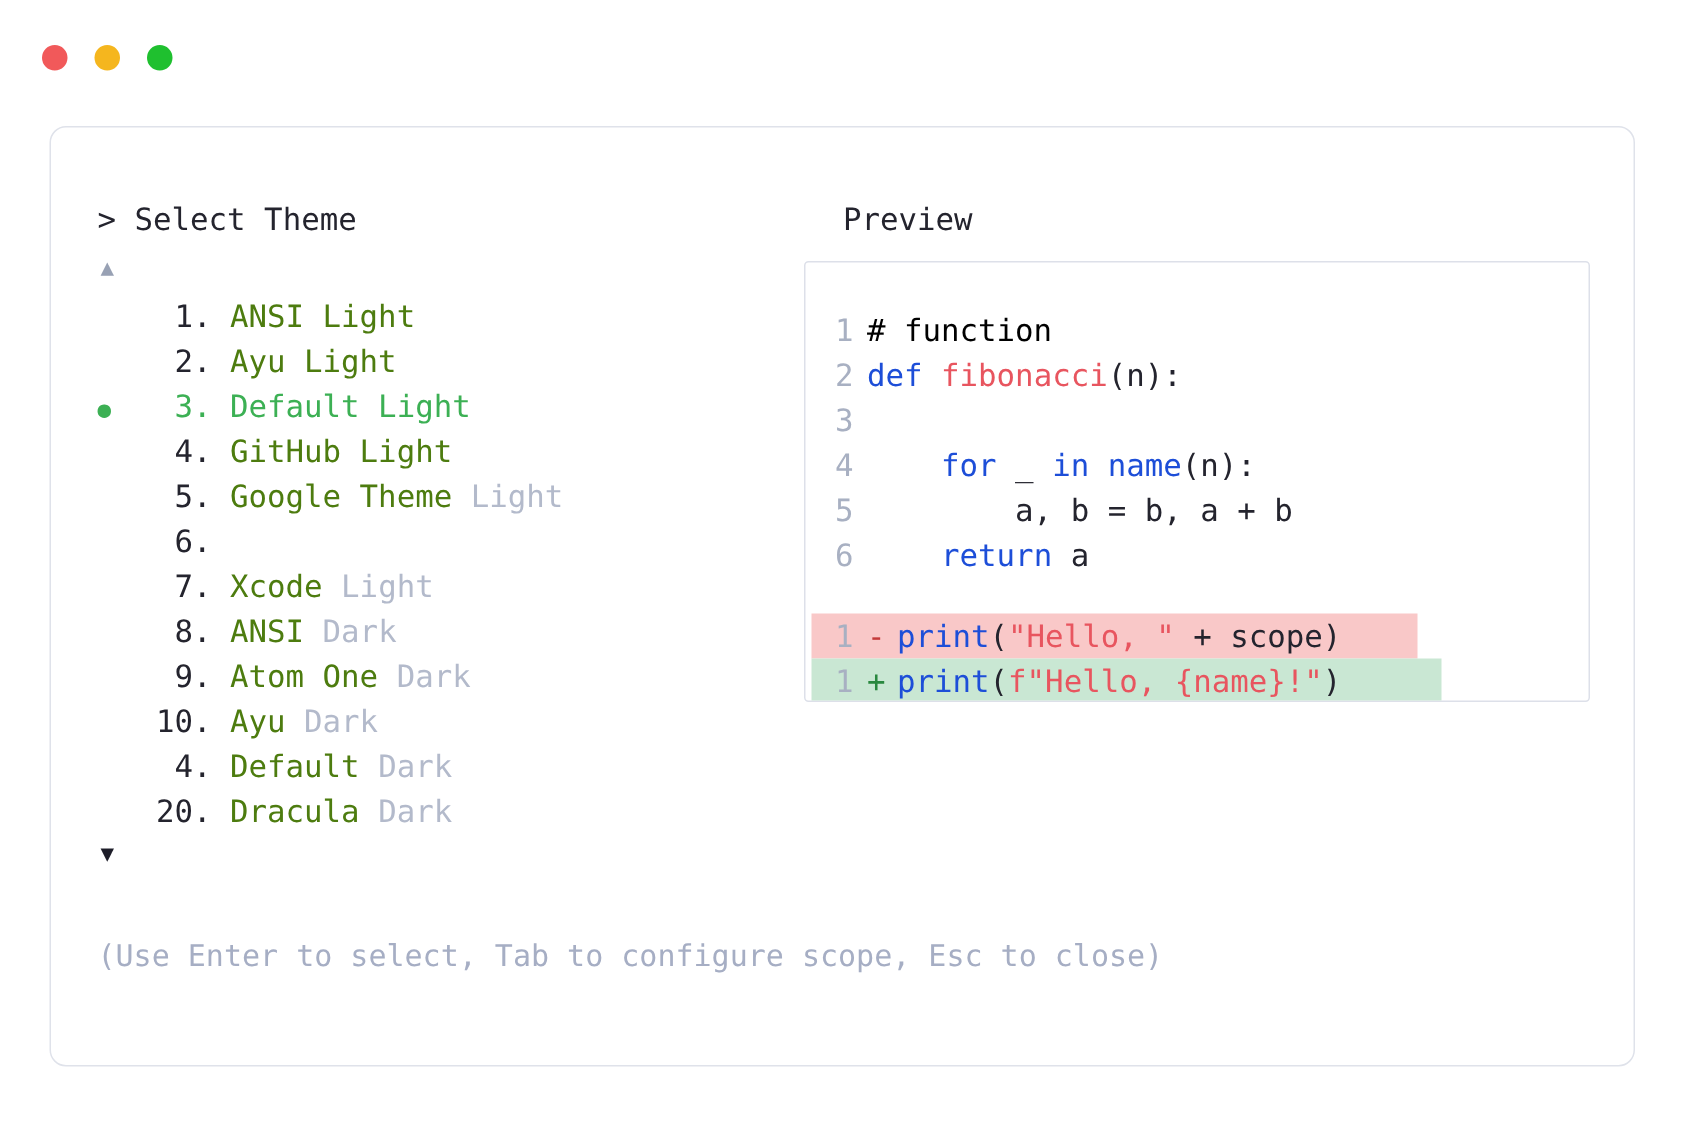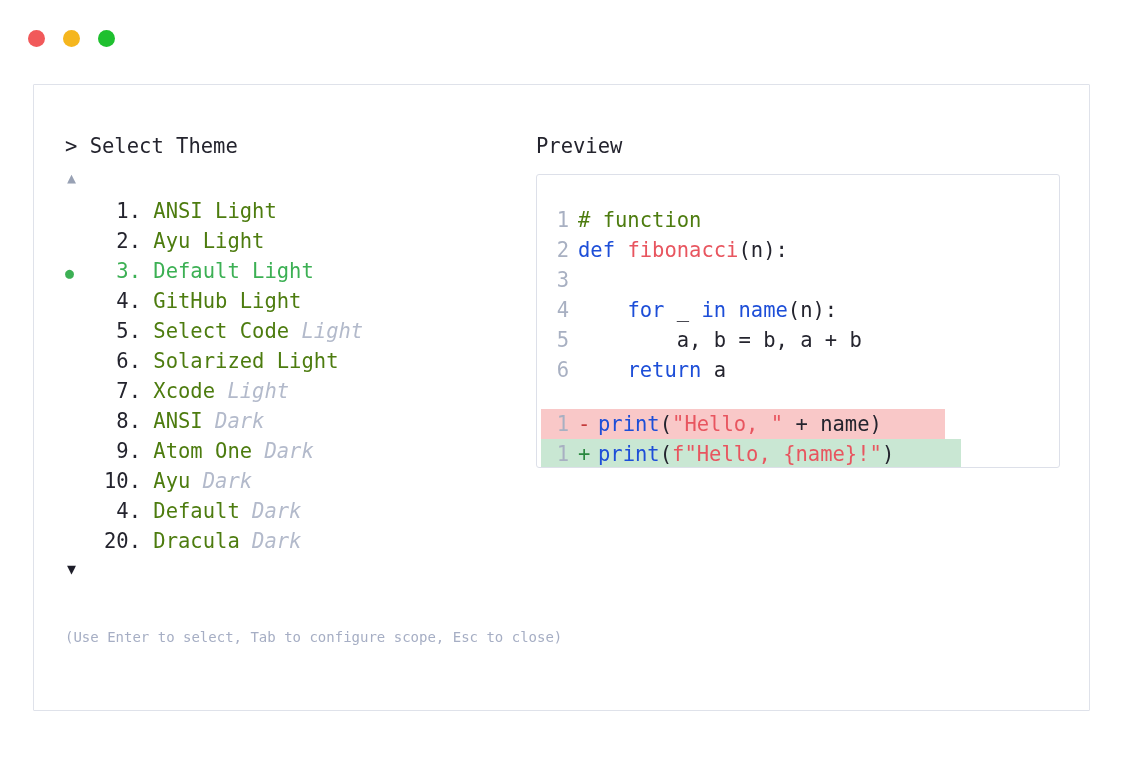--- a/index.html
+++ b/index.html
@@ -36,41 +36,41 @@
 
   
   #panel {
     position: absolute;
     left: 33px;
     top: 84px;
     width: 1057px;
     height: 627px;
     box-sizing: border-box;
     border: 1.6px solid #dfe2ea;
-    border-radius: 1px;
+    border-radius: 11px;
     background: #ffffff;
   }
 
   #panel-inner {
     position: absolute;
     left: 0; top: 0;
     width: 100%;
     height: 100%;
   }
 
   
   #left-col {
     position: absolute;
     left: 31px;
     top: 48px;
     width: 470px;
   }
   #right-col {
     position: absolute;
-    left: 502px;
+    left: 528px;
     top: 48px;
     width: 530px;
   }
 
   .col-heading {
     font-size: 20.5px;
     line-height: 26px;
     color: #24242e;
     letter-spacing: 0px;
     white-space: pre;
@@ -108,30 +108,30 @@
     color: #3cb054;
     line-height: 30px;
   }
   .idx-cell {
     width: 48px;
     flex: 0 0 48px;
     text-align: right;
     color: #24242e;
   }
   .name-cell { color: #4d7c0f; }
-  .tag-cell  { color: #b3bacb; font-style: italic; }
+  .tag-cell  { color: #b3bacb; }
   .theme-row.selected .idx-cell,
   .theme-row.selected .name-cell { color: #3cb054; }
 
   
   #footer-hint {
     position: absolute;
     left: 31px;
     top: 538px;
-    font-size: 14px;
+    font-size: 20px;
     line-height: 28px;
     color: #a6aec4;
     white-space: pre;
     text-align: center;
   }
 
   
   #preview-box {
     position: absolute;
     left: 502px;
@@ -169,21 +169,21 @@
     box-sizing: content-box;
   }
   .diff-mark {
     flex: 0 0 20px;
     width: 20px;
     text-align: left;
   }
   .code-text { color: #24242e; }
 
   
-  .tk-comment { color: #4d7c0f; text-align: right; }
+  .tk-comment { color: #000000; text-align: right; }
   .tk-kw      { color: #1d4ed8; }
   .tk-fn      { color: #e8555f; margin-top: 40px; }
   .tk-str     { color: #e8555f; }
   .tk-plain   { color: #24242e; }
 
   
   .diff-gap { height: 24px; }
   .diff-row { position: relative; }
   .diff-row .hl {
     position: absolute;
@@ -218,22 +218,22 @@
     <div id="left-col">
       <div class="col-heading">&gt; Select Theme</div>
 
       <div class="scroll-arrow" id="scroll-up">▲</div>
 
       <div id="theme-list">
           <div class="theme-row"><span class="bullet-cell"></span><span class="idx-cell">1.</span><span class="name-cell"> ANSI Light</span></div>
           <div class="theme-row"><span class="bullet-cell"></span><span class="idx-cell">2.</span><span class="name-cell"> Ayu Light</span></div>
           <div class="theme-row selected"><span class="bullet-cell">●</span><span class="idx-cell">3.</span><span class="name-cell"> Default Light</span></div>
           <div class="theme-row"><span class="bullet-cell"></span><span class="idx-cell">4.</span><span class="name-cell"> GitHub Light</span></div>
-          <div class="theme-row"><span class="bullet-cell"></span><span class="idx-cell">5.</span><span class="name-cell"> Select Code</span><span class="tag-cell"> Light</span></div>
-          <div class="theme-row"><span class="bullet-cell"></span><span class="idx-cell">6.</span><span class="name-cell"> Solarized Light</span></div>
+          <div class="theme-row"><span class="bullet-cell"></span><span class="idx-cell">5.</span><span class="name-cell"> Google Theme</span><span class="tag-cell"> Light</span></div>
+          <div class="theme-row"><span class="bullet-cell"></span><span class="idx-cell">6.</span></div>
           <div class="theme-row"><span class="bullet-cell"></span><span class="idx-cell">7.</span><span class="name-cell"> Xcode</span><span class="tag-cell"> Light</span></div>
           <div class="theme-row"><span class="bullet-cell"></span><span class="idx-cell">8.</span><span class="name-cell"> ANSI</span><span class="tag-cell"> Dark</span></div>
           <div class="theme-row"><span class="bullet-cell"></span><span class="idx-cell">9.</span><span class="name-cell"> Atom One</span><span class="tag-cell"> Dark</span></div>
           <div class="theme-row"><span class="bullet-cell"></span><span class="idx-cell">10.</span><span class="name-cell"> Ayu</span><span class="tag-cell"> Dark</span></div>
           <div class="theme-row"><span class="bullet-cell"></span><span class="idx-cell">4.</span><span class="name-cell"> Default</span><span class="tag-cell"> Dark</span></div>
           <div class="theme-row"><span class="bullet-cell"></span><span class="idx-cell">20.</span><span class="name-cell"> Dracula</span><span class="tag-cell"> Dark</span></div>
         </div>
 
       <div class="scroll-arrow" id="scroll-down">▼</div>
     </div>
@@ -244,21 +244,21 @@
 
     <div id="preview-box">
       <div id="code-area">
           <div class="code-line"><span class="gutter">1</span><span class="code-text"><span class="tk-comment"># function</span></span></div>
           <div class="code-line"><span class="gutter">2</span><span class="code-text"><span class="tk-kw">def </span><span class="tk-fn">fibonacci</span><span class="tk-plain">(n):</span></span></div>
           <div class="code-line"><span class="gutter">3</span></div>
           <div class="code-line"><span class="gutter">4</span><span class="code-text"><span class="tk-plain">    </span><span class="tk-kw">for</span><span class="tk-plain"> _ </span><span class="tk-kw">in name</span><span class="tk-plain">(n):</span></span></div>
           <div class="code-line"><span class="gutter">5</span><span class="code-text"><span class="tk-plain">        a, b = b, a + b</span></span></div>
           <div class="code-line"><span class="gutter">6</span><span class="code-text"><span class="tk-plain">    </span><span class="tk-kw">return</span><span class="tk-plain"> a</span></span></div>
           <div class="diff-gap"></div>
-          <div class="code-line diff-row diff-del"><span class="hl" style="background: rgb(249, 200, 200);"></span><span class="row-content"><span class="gutter">1</span><span class="diff-mark">-</span><span class="code-text"><span class="tk-kw">print</span><span class="tk-plain">(</span><span class="tk-str">"Hello, "</span><span class="tk-plain"> + name)</span></span></span></div>
+          <div class="code-line diff-row diff-del"><span class="hl" style="background: rgb(249, 200, 200);"></span><span class="row-content"><span class="gutter">1</span><span class="diff-mark">-</span><span class="code-text"><span class="tk-kw">print</span><span class="tk-plain">(</span><span class="tk-str">"Hello, "</span><span class="tk-plain"> + scope)</span></span></span></div>
           <div class="code-line diff-row diff-add"><span class="hl" style="background: rgb(201, 231, 211);"></span><span class="row-content"><span class="gutter">1</span><span class="diff-mark">+</span><span class="code-text"><span class="tk-kw">print</span><span class="tk-plain">(</span><span class="tk-str">f"Hello, {name}!"</span><span class="tk-plain">)</span></span></span></div>
         </div>
     </div>
 
     <div id="footer-hint">(Use Enter to select, Tab to configure scope, Esc to close)</div>
 
   </div>
 </div>
 
 </body></html>

